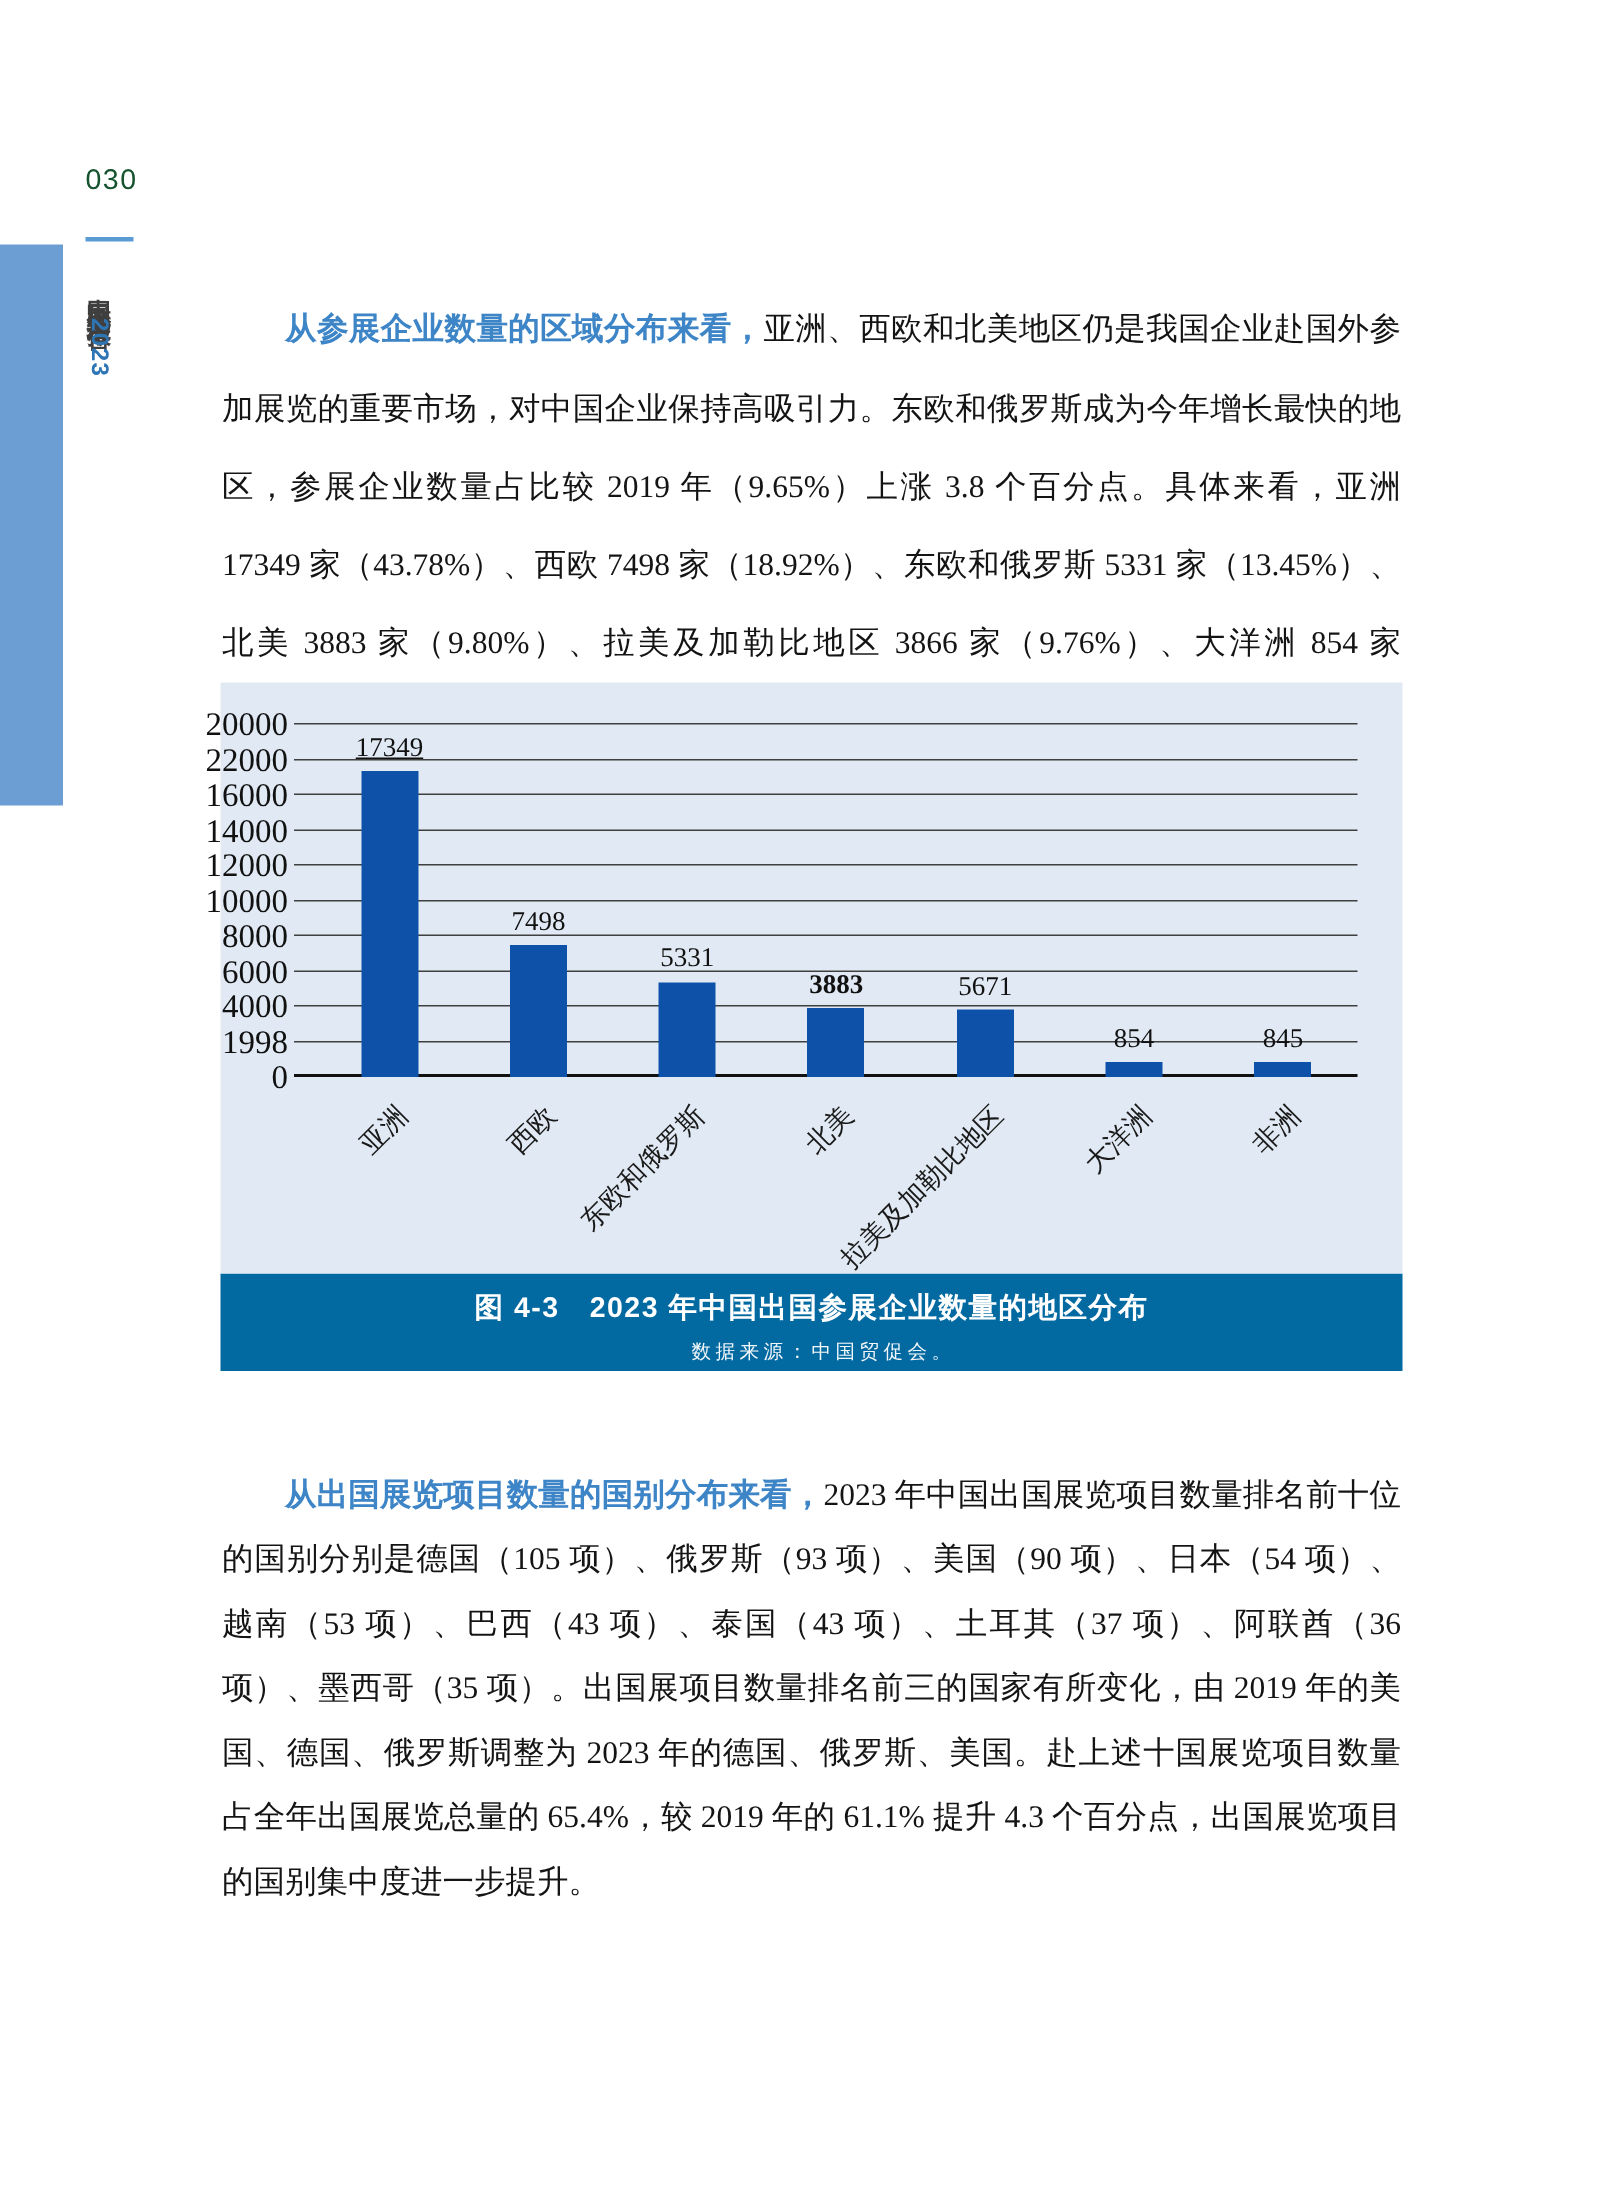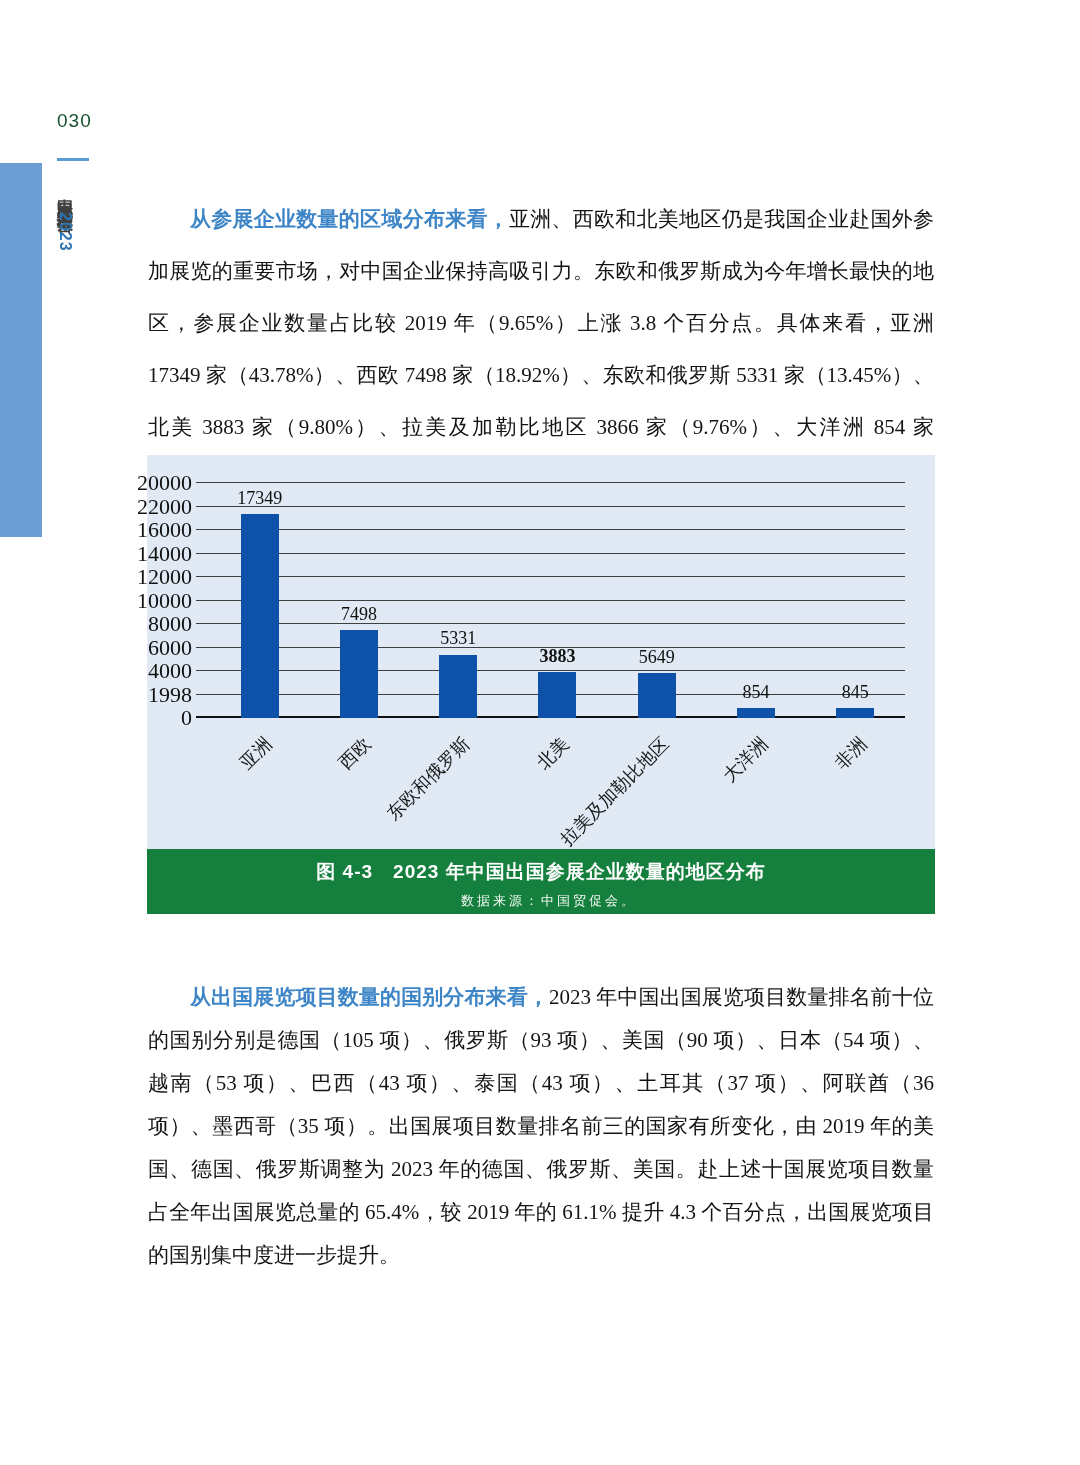--- a/index.html
+++ b/index.html
@@ -122,55 +122,55 @@
           <div class="gridline"></div>
           <span class="ytick">22000</span>
         </div>
         <div class="gridrow" style="bottom: 235px;">
           <div class="gridline"></div>
           <span class="ytick">20000</span>
         </div>
         <div class="bars-row">
           <div class="bar-slot">
             <div class="bar" style="height: 203.851px; background: rgb(13, 82, 168);"></div>
-            <div class="bar-value" style="bottom: 208.851px;">17349</div>
+            <div class="bar-value" style="bottom: 208.851px; text-decoration: underline;">17349</div>
             <div class="cat-label">亚洲</div>
           </div>
           <div class="bar-slot">
             <div class="bar" style="height: 88.1015px; background: rgb(13, 82, 168);"></div>
             <div class="bar-value" style="bottom: 93.1015px;">7498</div>
             <div class="cat-label">西欧</div>
           </div>
           <div class="bar-slot">
             <div class="bar" style="height: 62.6392px; background: rgb(13, 82, 168);"></div>
             <div class="bar-value" style="bottom: 69px;">5331</div>
             <div class="cat-label">东欧和俄罗斯</div>
           </div>
           <div class="bar-slot">
             <div class="bar" style="height: 45.6252px; background: rgb(13, 82, 168);"></div>
             <div class="bar-value" style="bottom: 50.6252px; font-weight: bold;">3883</div>
             <div class="cat-label">北美</div>
           </div>
           <div class="bar-slot">
             <div class="bar" style="height: 45.4255px; background: rgb(13, 82, 168);"></div>
-            <div class="bar-value" style="bottom: 50.4255px;">5649</div>
+            <div class="bar-value" style="bottom: 50.4255px;">5671</div>
             <div class="cat-label">拉美及加勒比地区</div>
           </div>
           <div class="bar-slot">
             <div class="bar" style="height: 10.0345px; background: rgb(13, 82, 168);"></div>
             <div class="bar-value" style="bottom: 15.0345px;">854</div>
             <div class="cat-label">大洋洲</div>
           </div>
           <div class="bar-slot">
             <div class="bar" style="height: 9.92875px; background: rgb(13, 82, 168);"></div>
             <div class="bar-value" style="bottom: 14.9288px;">845</div>
             <div class="cat-label">非洲</div>
           </div>
         </div>
       </div>
   </div>
-  <figcaption class="caption-band" style="background: #15803d;">
+  <figcaption class="caption-band" style="background: #0369a1;">
     <div class="caption-title">图 4-3　2023 年中国出国参展企业数量的地区分布</div>
     <div class="caption-source">数据来源：中国贸促会。</div>
   </figcaption>
 </figure>
 
 <p class="para" id="para2"><span class="lead">从出国展览项目数量的国别分布来看，</span><span>2023 年中国出国展览项目数量排名前十位的国别分别是德国（105 项）、俄罗斯（93 项）、美国（90 项）、日本（54 项）、越南（53 项）、巴西（43 项）、泰国（43 项）、土耳其（37 项）、阿联酋（36 项）、墨西哥（35 项）。出国展项目数量排名前三的国家有所变化，由 2019 年的美国、德国、俄罗斯调整为 2023 年的德国、俄罗斯、美国。赴上述十国展览项目数量占全年出国展览总量的 65.4%，较 2019 年的 61.1% 提升 4.3 个百分点，出国展览项目的国别集中度进一步提升。</span></p>
 
 </body></html>

